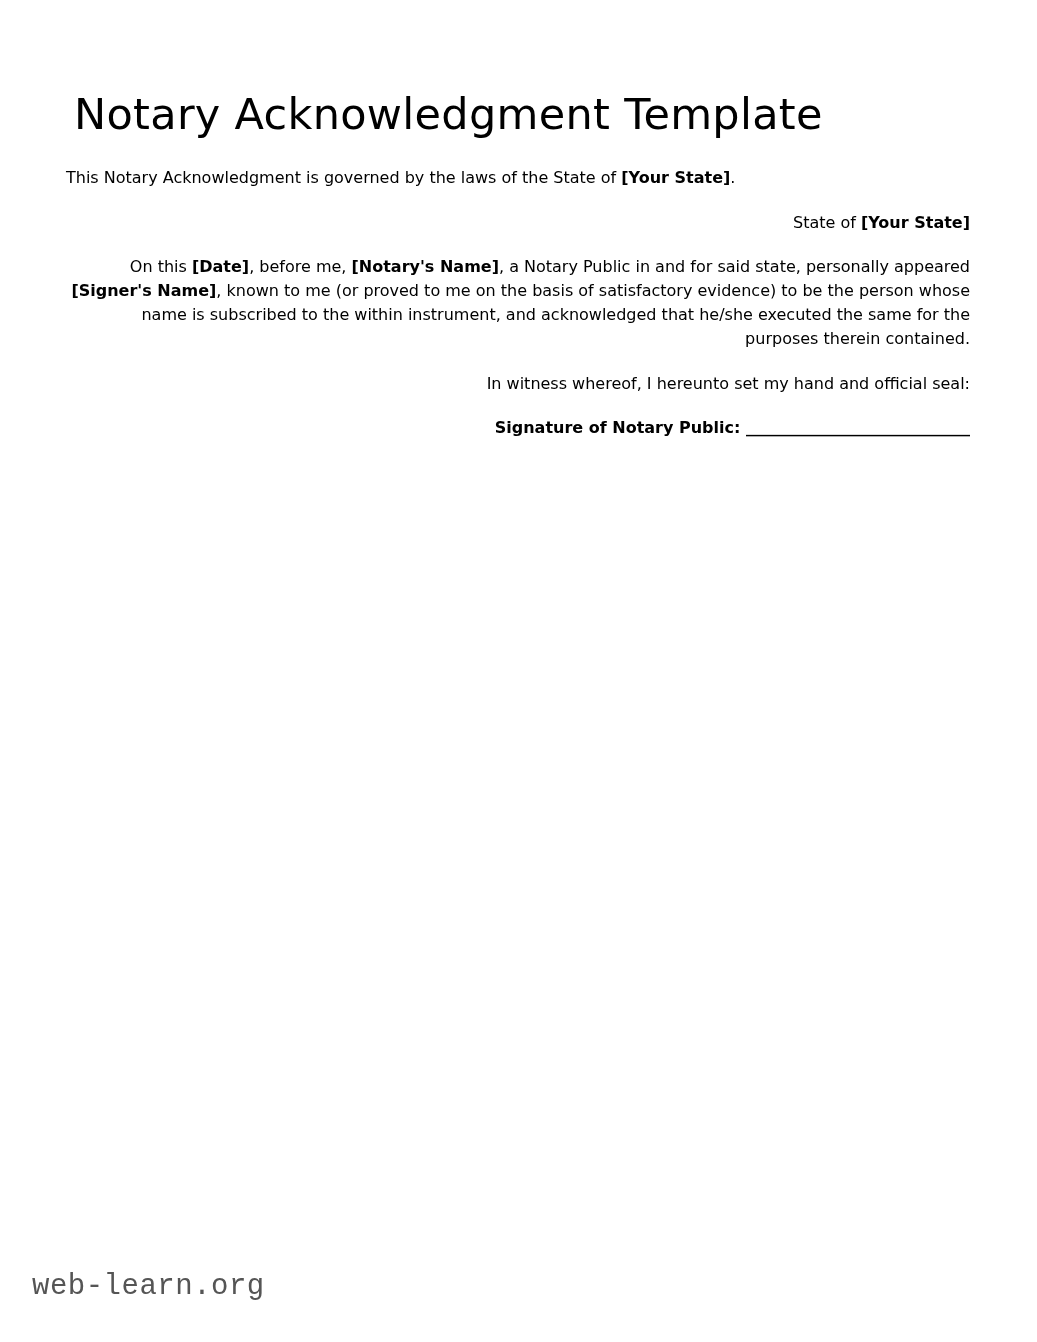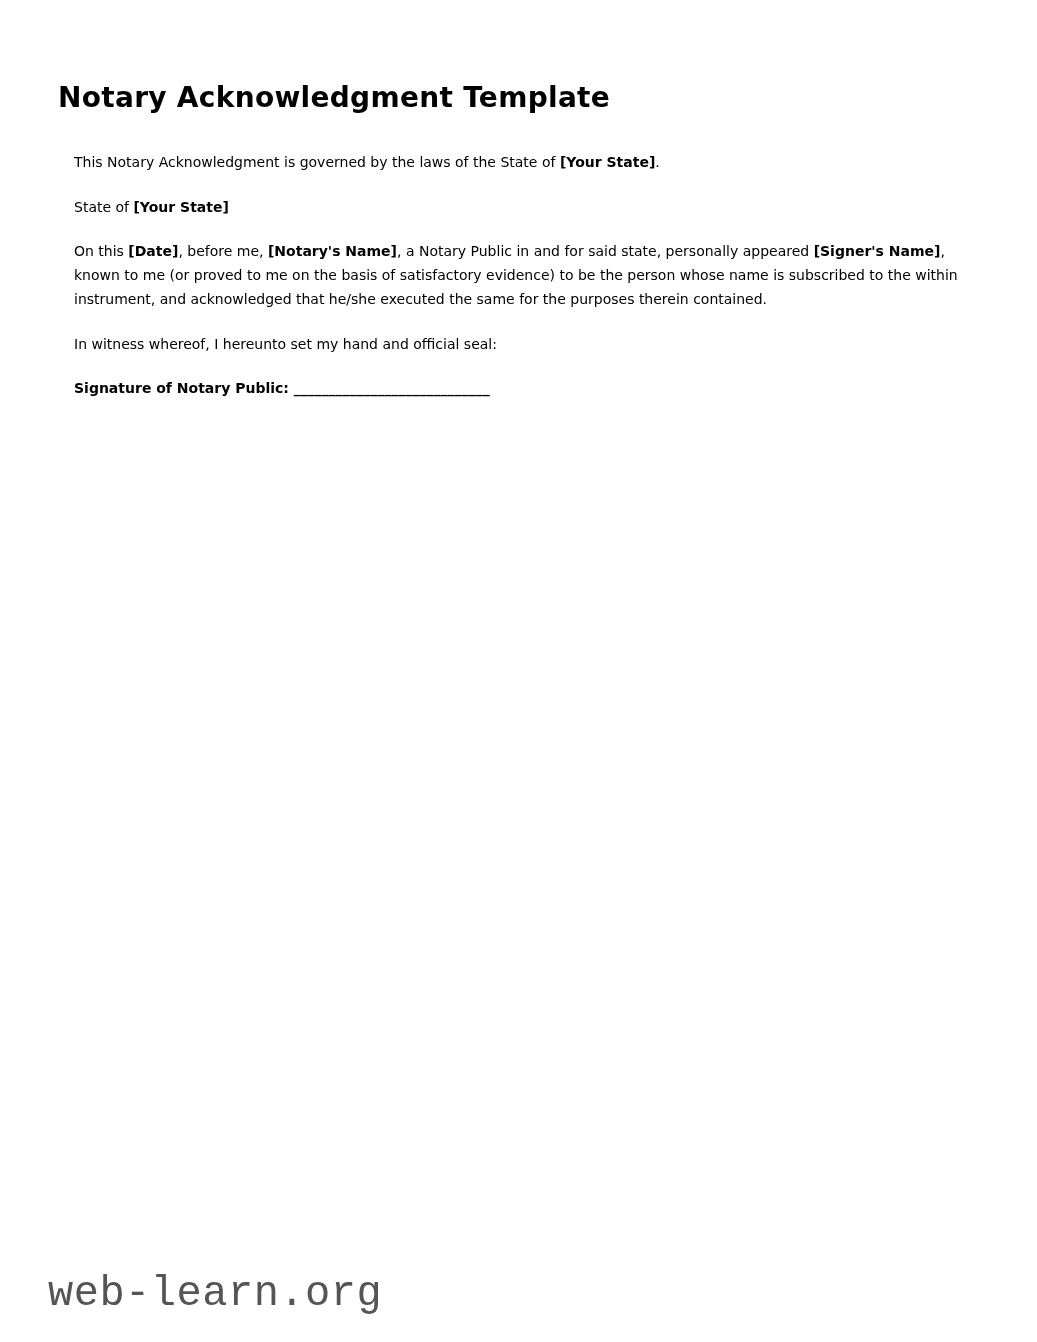--- a/index.html
+++ b/index.html
@@ -15,40 +15,40 @@
       font-family: "DejaVu Sans", sans-serif;
       color: #000000;
     }
     .page {
       position: absolute;
       left: 58px;
       top: 72px;
       width: 920px;
     }
     h1 {
-      margin: 0;
-      font-size: 28px;
-      font-weight: bold;
+      margin: 16px;
+      font-size: 43px;
+      font-weight: normal;
       line-height: 52px;
       letter-spacing: 0.3px;
     }
     p {
-      margin: 16px;
-      font-size: 14px;
+      margin: 8px;
+      font-size: 16px;
       line-height: 24px;
     }
     .p1 { margin-top: 26px; }
-    .gap { margin-top: 20.5px; }
+    .gap { margin-top: 20.5px; text-align: right; }
     b { font-weight: bold; }
     .watermark {
       position: absolute;
-      left: 48px;
+      left: 32px;
       top: 1270px;
       font-family: "Liberation Mono", monospace;
-      font-size: 42px;
+      font-size: 29px;
       color: #555555;
       letter-spacing: 0.5px;
     }
   </style>
 </head>
 <body>
 
 <div class="page">
   <h1>Notary Acknowledgment Template</h1>
 

